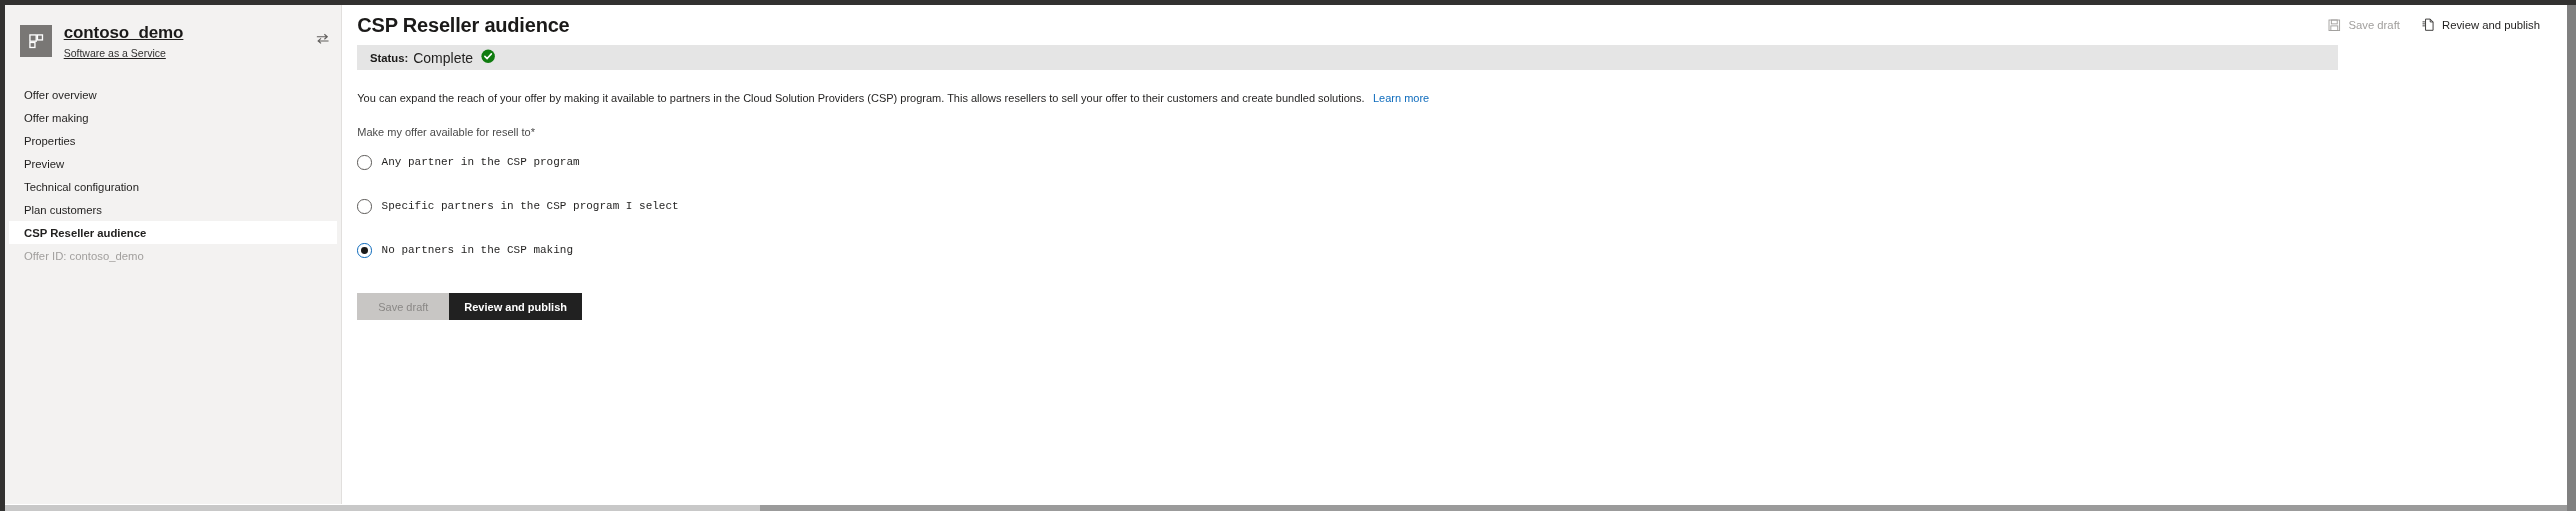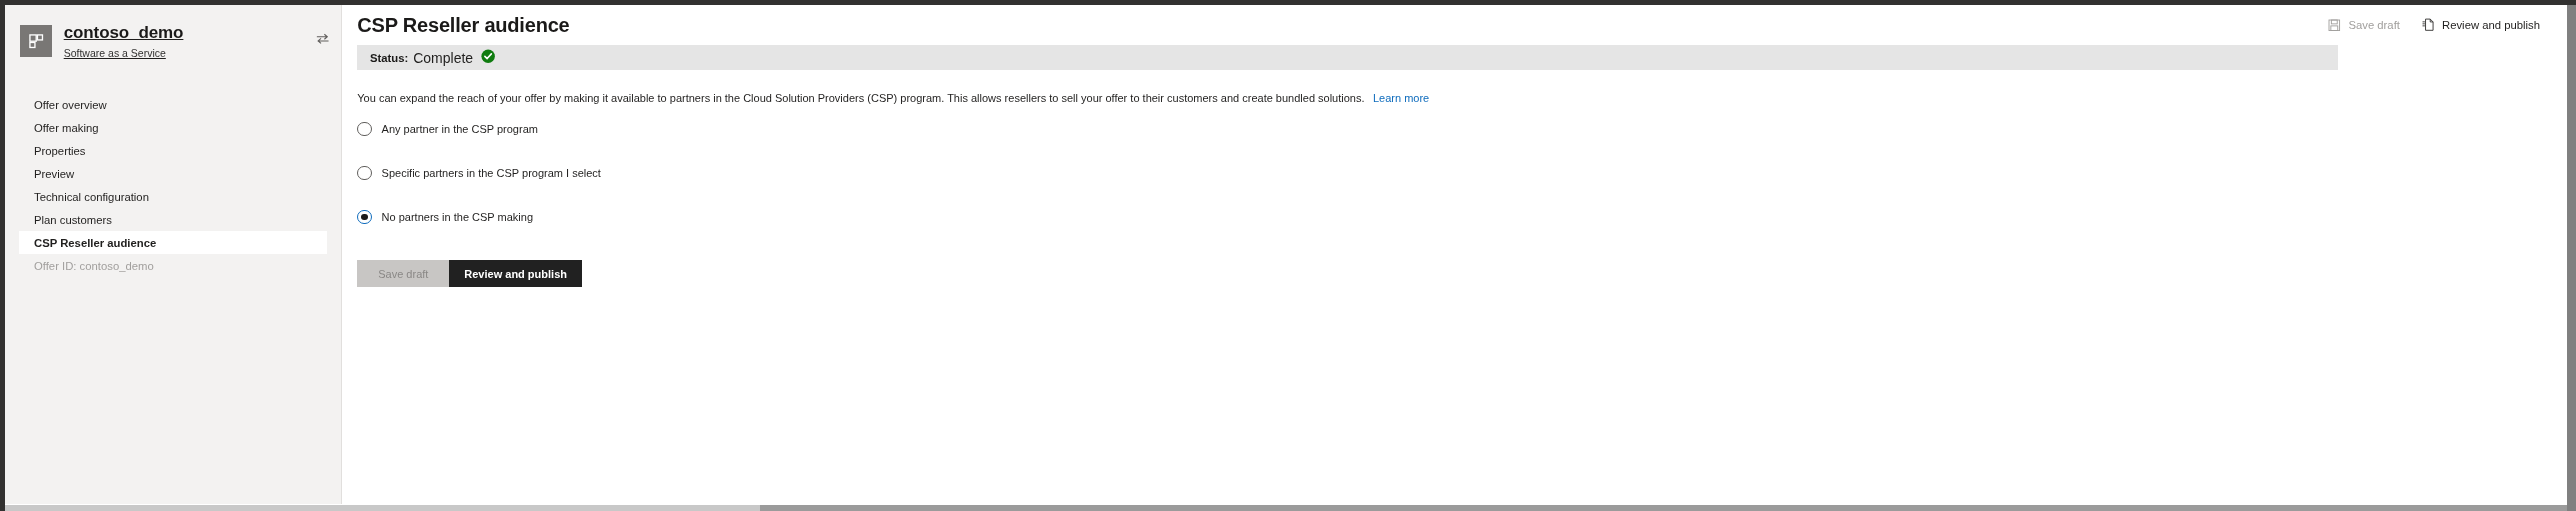--- a/index.html
+++ b/index.html
@@ -112,21 +112,21 @@
     flex: 0 0 auto;
     margin-top: 10px;
     margin-left: 5px;
     color: #605e5c;
     cursor: pointer;
   }
   .swap-icon svg { display: block; }
 
   .nav-list {
     list-style: none;
-    margin: 14px;
+    margin: 4px;
     padding: 0;
   }
   .nav-item {
     height: 23px;
     display: flex;
     align-items: center;
     padding-left: 15px;
     font-size: 11.3px;
     color: #201f1e;
     cursor: pointer;
@@ -221,20 +221,21 @@
   .field-label {
     margin: 18.4px 0 0 14.3px;
     font-size: 11px;
     color: #4a4a4a;
     line-height: 15px;
   }
   .required-mark { color: #4a4a4a; }
 
   .radio-group {
     margin: 11px 0 0 14.3px;
+    font-family: Liberation Mono, monospace;
   }
   .radio-row {
     display: flex;
     align-items: center;
     height: 22px;
     margin-bottom: 0;
     cursor: pointer;
   }
   .radio-spacer { height: 22px; }
   .radio-mark {
@@ -394,20 +395,23 @@
           <circle cx="8.5" cy="8.5" r="8" fill="#107C10"></circle>
           <path d="M4.6 8.8 L7.3 11.4 L12.3 5.8" fill="none" stroke="#ffffff" stroke-width="1.9" stroke-linecap="round" stroke-linejoin="round"></path>
         </svg>
       </span>
     </div>
 
     <div class="description">
       <span>You can expand the reach of your offer by making it available to partners in the Cloud Solution Providers (CSP) program. This allows resellers to sell your offer to their customers and create bundled solutions.</span><a class="learn-more">Learn more</a>
     </div>
 
+    <div class="field-label">
+      <span>Make my offer available for resell to</span><span class="required-mark">*</span>
+    </div>
 
     <div class="radio-group">
 
       <div class="radio-row">
         <span class="radio-mark"></span>
         <span class="radio-label">Any partner in the CSP program</span>
       </div>
       <div class="radio-spacer"></div>
 
       <div class="radio-row">

